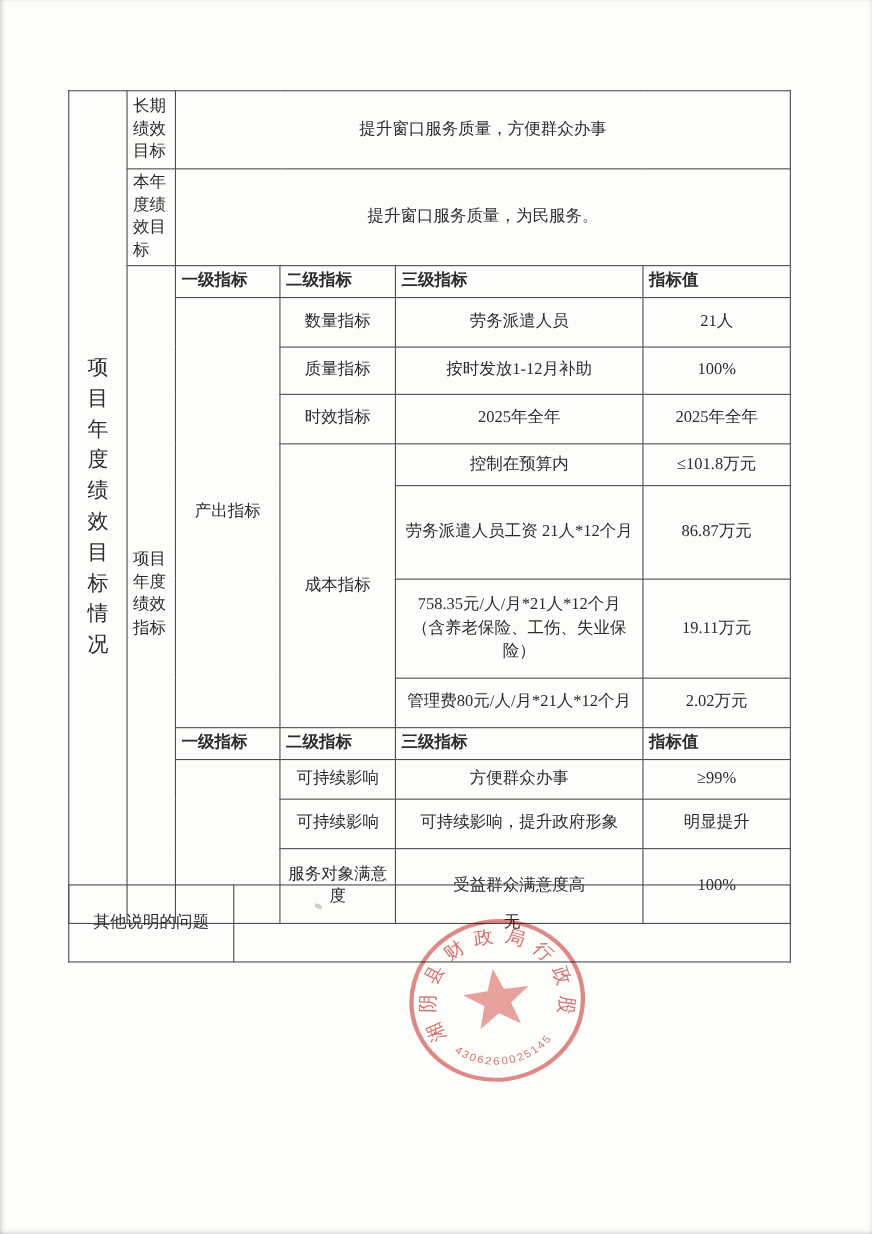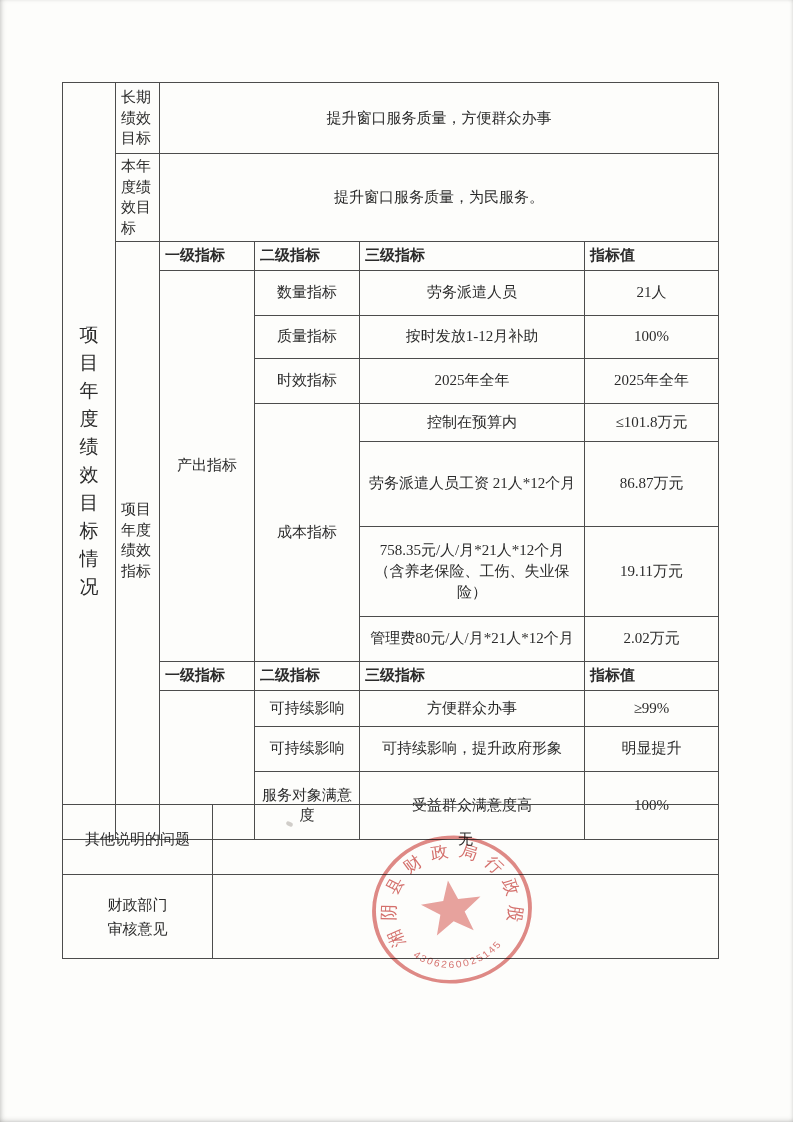--- a/index.html
+++ b/index.html
@@ -151,26 +151,20 @@
   <table class="tbl bottom-tbl">
     <colgroup>
         <col style="width:150px">
         <col style="width:506px">
       </colgroup>
     <tbody>
       <tr style="height:70px">
         <td class="big-label">其他说明的问题</td>
         <td class="none-val">无</td>
       </tr>
-      <tr style="height:84px">
-        <td class="big-label">
-          <span class="wrap-4">财政部门审核意见</span>
-        </td>
-        <td></td>
-      </tr>
     </tbody>
   </table>
 
   <div class="speck"></div>
 
   <svg class="seal" viewBox="0 0 170 170" preserveAspectRatio="none">
     <defs>
       <path id="sealTopArc" d="M 40.6 122.3 A 58 58 0 1 1 129.4 122.3" fill="none"></path>
       <path id="sealBottomArc" d="M 41.4 131.8 A 64 64 0 0 0 128.6 131.8" fill="none"></path>
     </defs>

